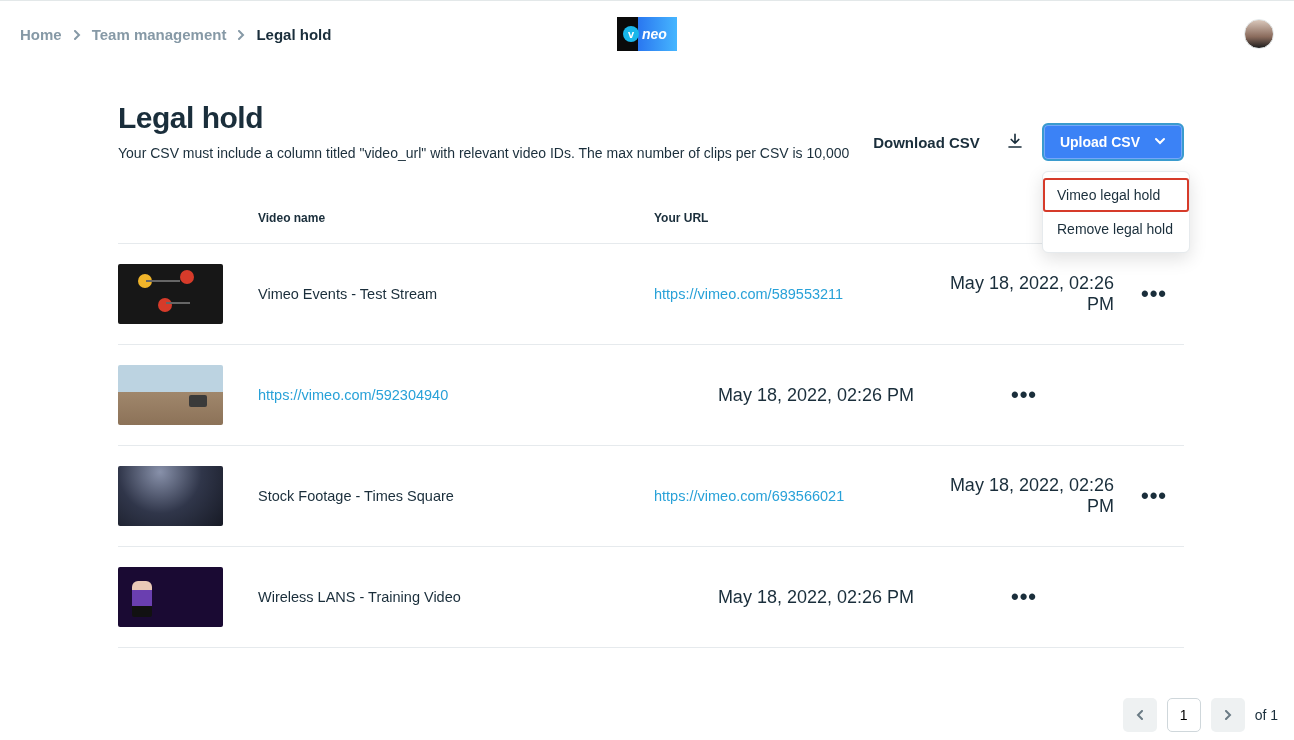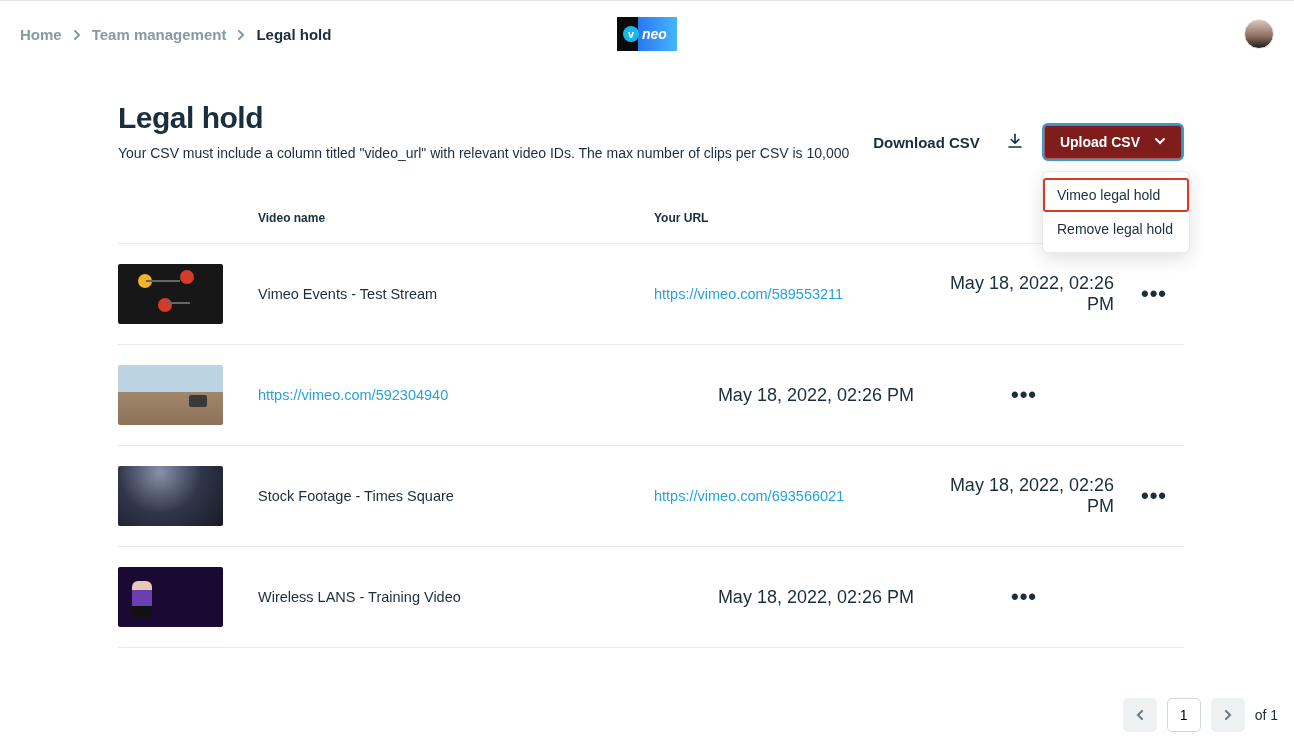--- a/index.html
+++ b/index.html
@@ -89,21 +89,21 @@
     margin-top: 22px;
     position: relative;
   }
   .download-csv {
     display: flex; align-items: center; gap: 26px;
     font-size: 15px; font-weight: 700; color: #1a2e3b; cursor: pointer;
   }
   .download-icon { width: 18px; height: 18px; }
 
   .upload-csv-btn {
-    background: #7f1d1d;
+    background: #3b82f6;
     border: 2px solid #3a9bce;
     border-radius: 6px;
     color: #fff;
     font-size: 14px;
     font-weight: 700;
     padding: 9px 16px;
     display: flex;
     align-items: center;
     gap: 14px;
     cursor: pointer;

